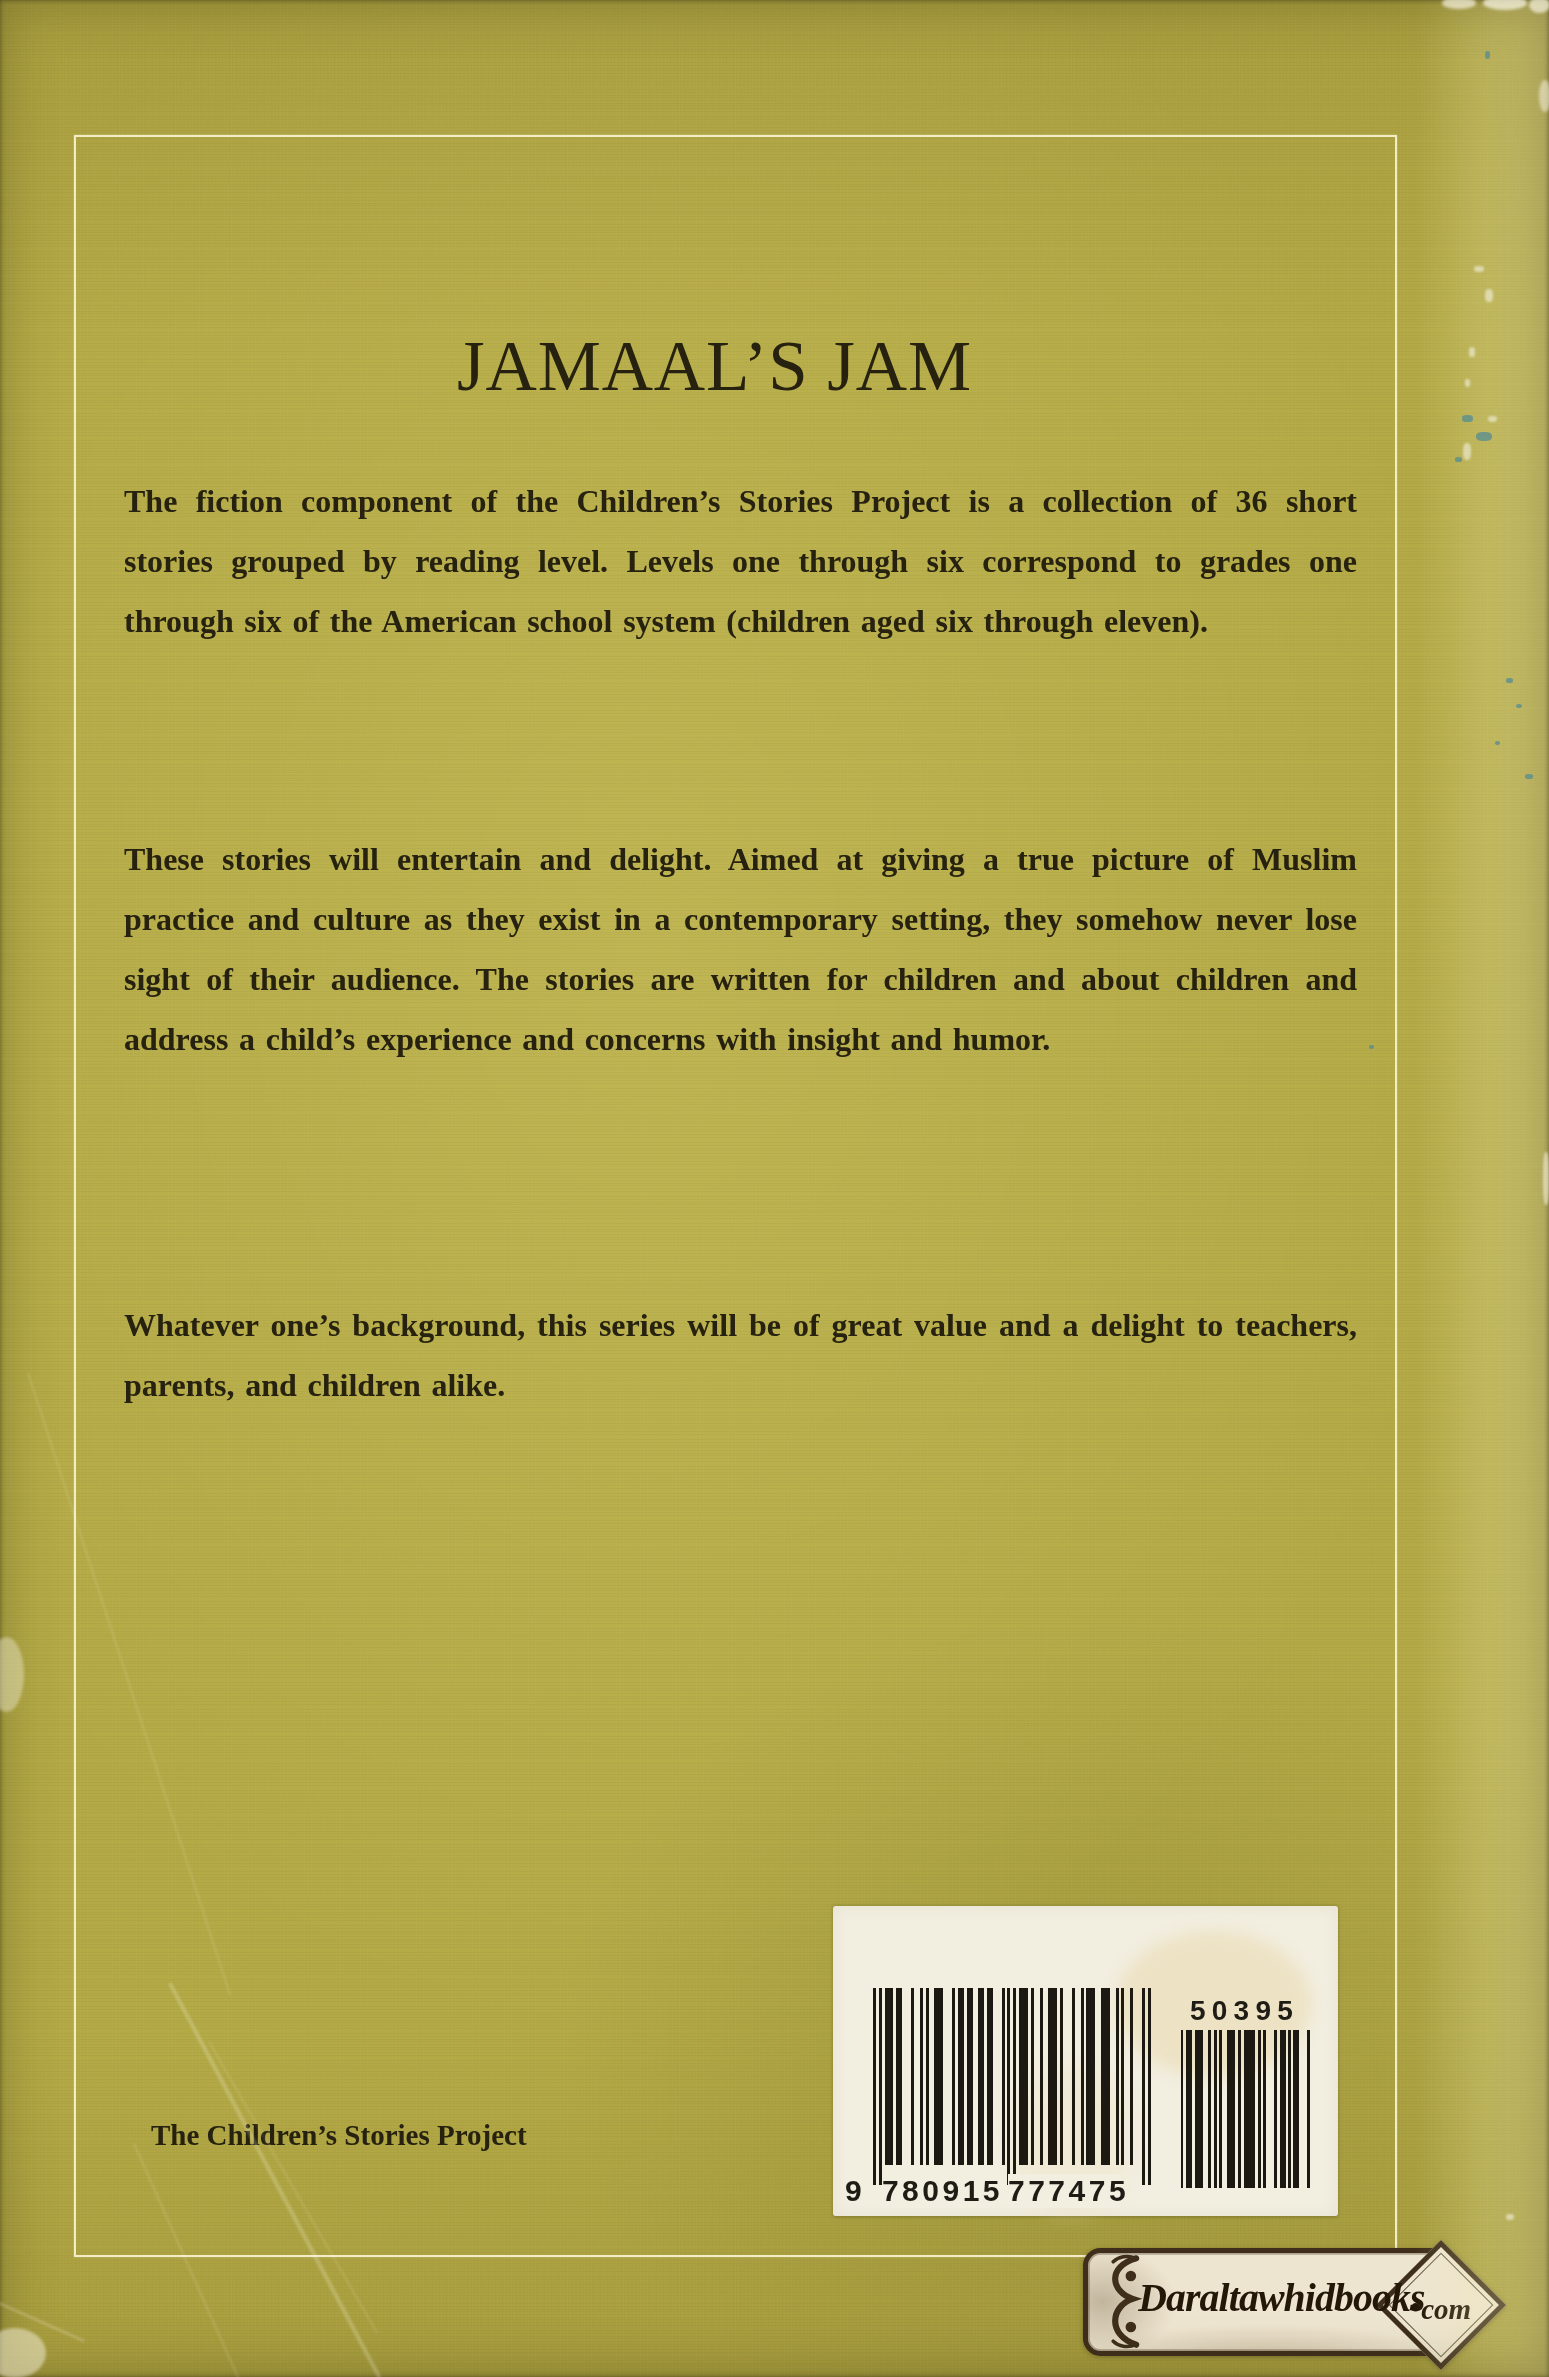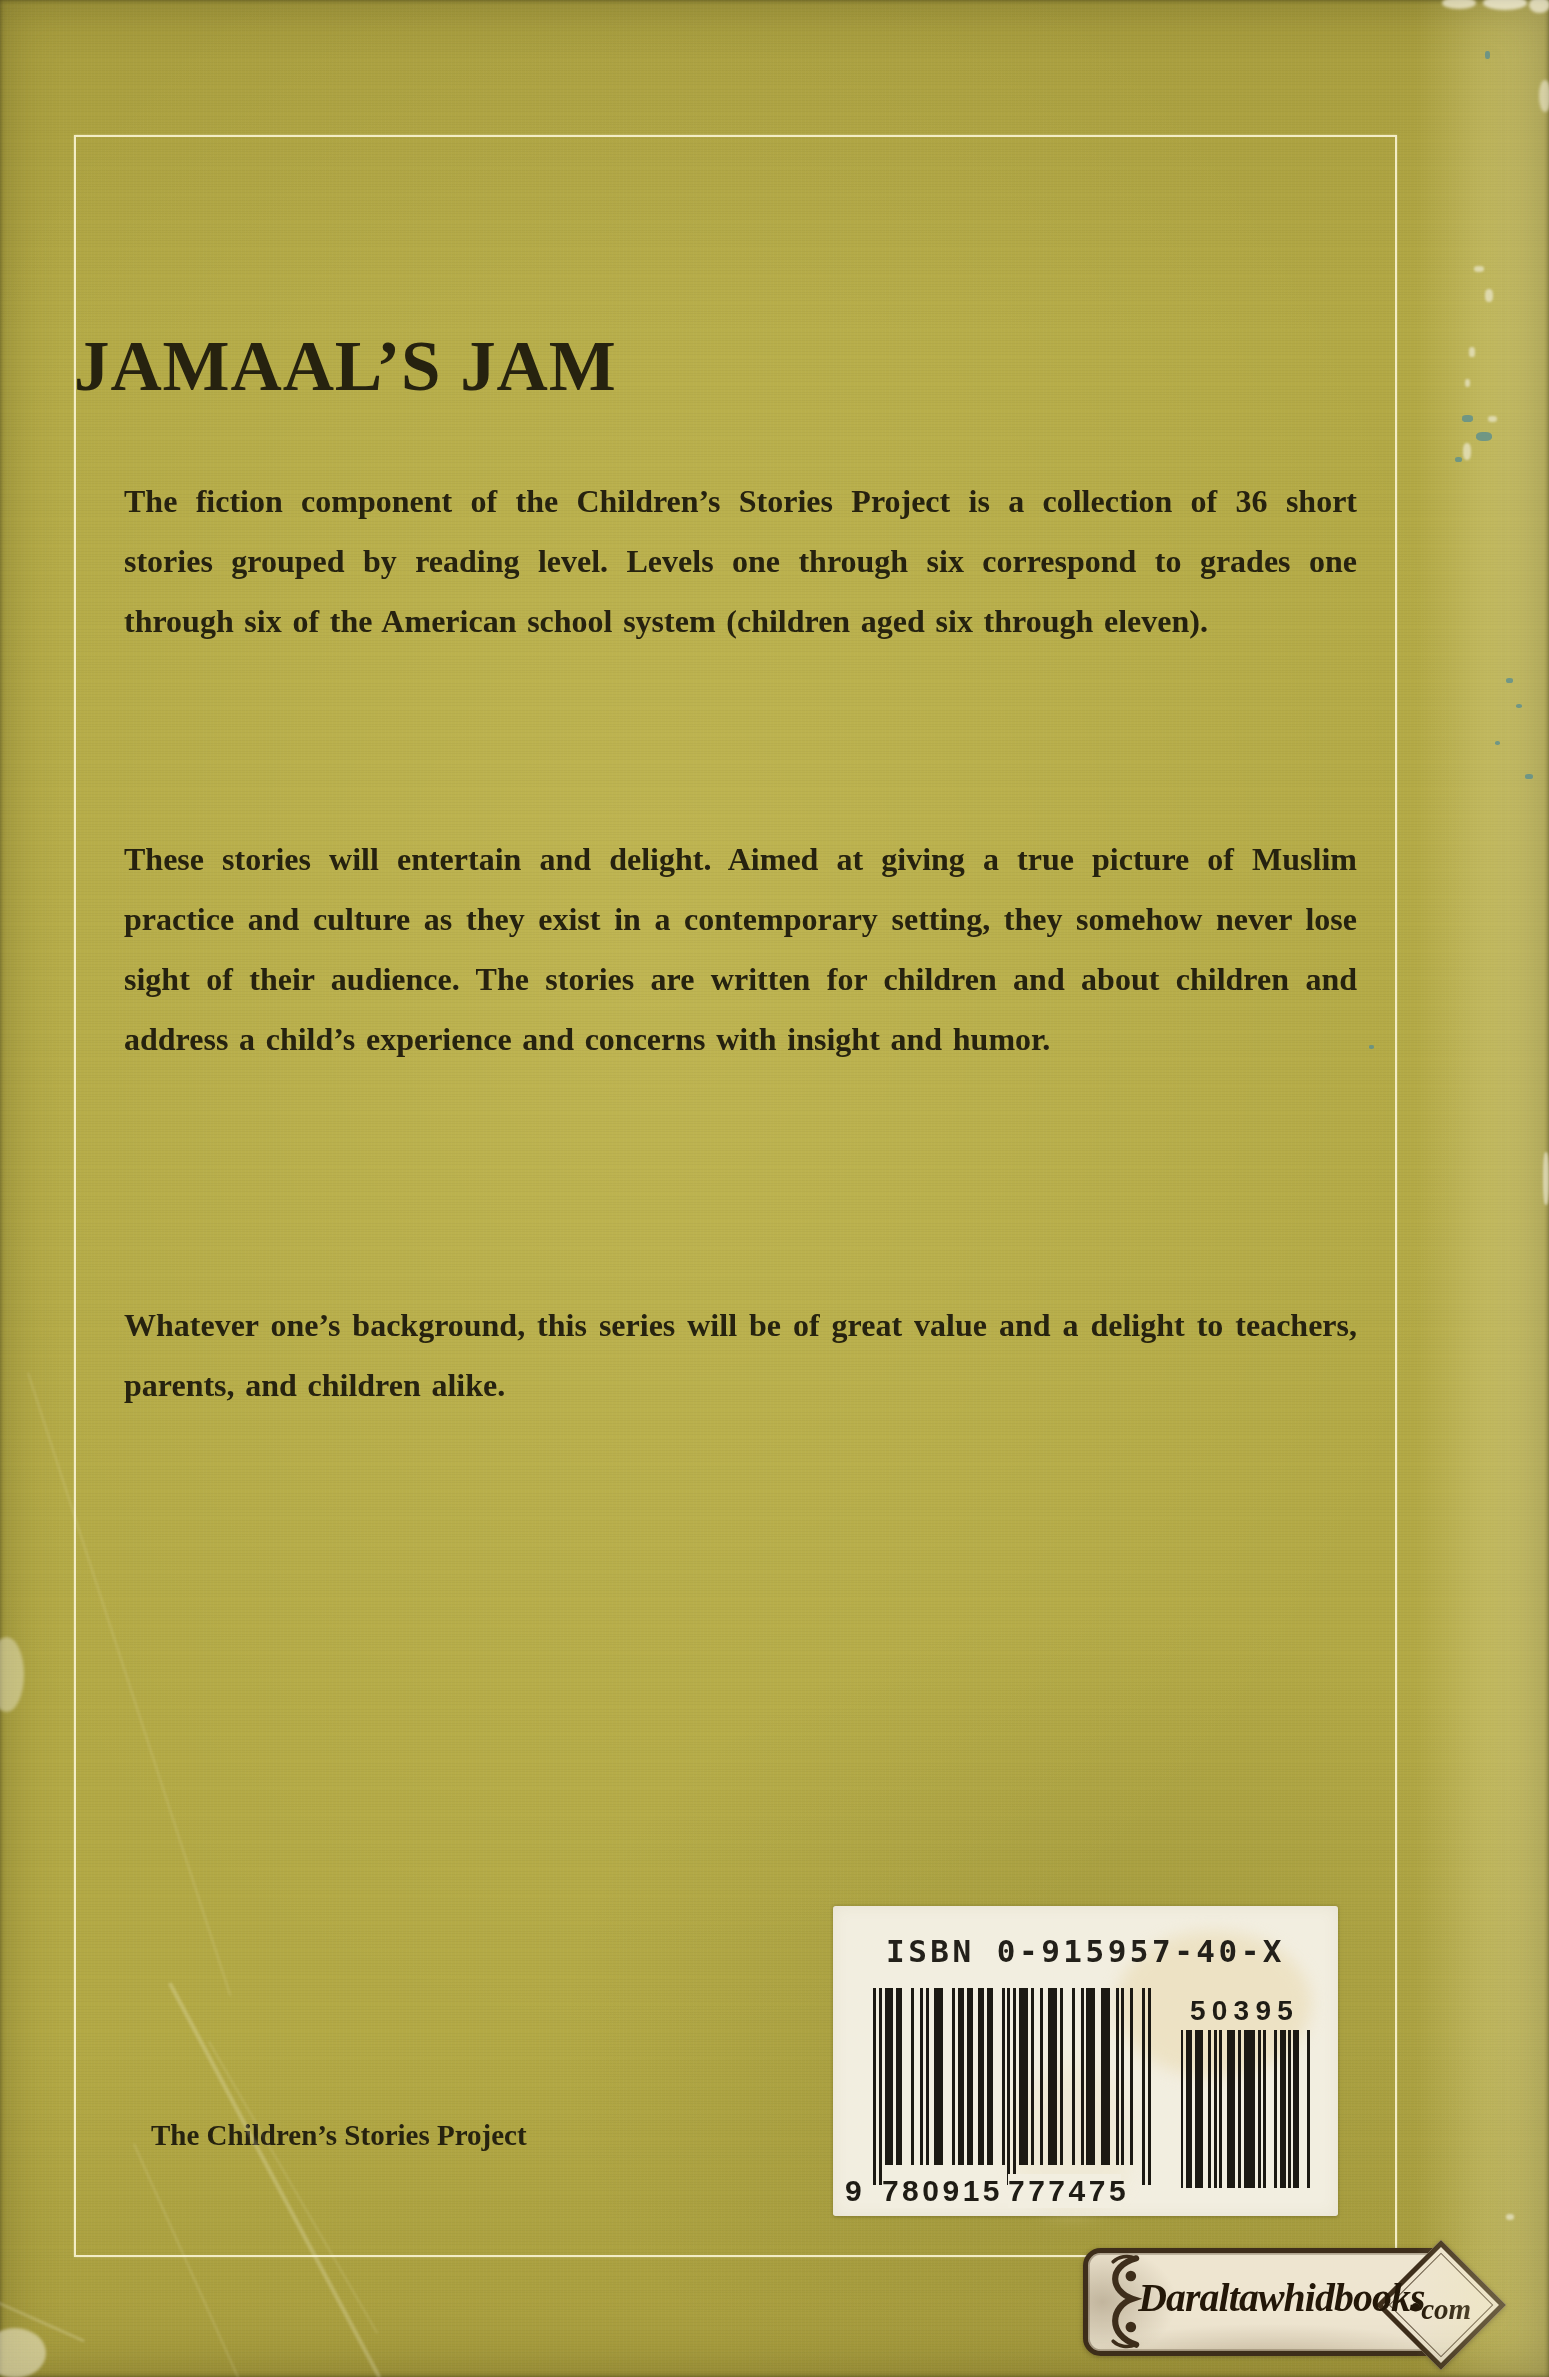--- a/index.html
+++ b/index.html
@@ -32,21 +32,21 @@
     position:absolute; top:0; right:0; width:133px; height:100%; pointer-events:none;
     background:linear-gradient(90deg, rgba(236,230,170,0) 0%, rgba(236,230,170,.22) 45%, rgba(240,235,180,.34) 100%);
   }
   .frame{
     position:absolute; left:74px; top:135px; width:1323px; height:2122px;
     border:2.7px solid var(--frame);
     box-shadow:0 0 1.8px rgba(255,255,230,.4);
   }
   .title{
     position:absolute; left:74px; top:326px; width:1281px;
-    font-weight:700; font-size:71px; letter-spacing:0.9px;
+    text-align:center; font-weight:400; font-size:71px; letter-spacing:0.9px;
     color:var(--ink);
   }
   .para{
     position:absolute; left:124px; width:1233px;
     font-weight:700; font-size:32px; line-height:60px; word-spacing:2.7px;
     color:var(--ink); text-align:justify; text-align-last:left;
   }
   .p1{top:471px;}
   .p2{top:829px;}
   .p3{top:1295px;}
@@ -129,21 +129,20 @@
 
 <p class="para p1">The fiction component of the Children’s Stories Project is a collection of 36 short stories grouped by reading level. Levels one through six correspond to grades one through six of the American school system (children aged six through eleven).</p>
 <p class="para p2">These stories will entertain and delight. Aimed at giving a true picture of Muslim practice and culture as they exist in a contemporary setting, they somehow never lose sight of their audience. The stories are written for children and about children and address a child’s experience and concerns with insight and humor.</p>
 <p class="para p3">Whatever one’s background, this series will be of great value and a delight to teachers, parents, and children alike.</p>
 
 <div class="publisher">The Children’s Stories Project</div>
 
 <div class="barcode-label">
   <div class="stain s1"></div>
   <div class="stain s2b"></div>
-  <div class="isbn">ISBN 0-915957-40-X</div>
   <div class="ean" id="ean-main">
       <div class="bar" style="left: 0px; width: 2.9px; height: 197px;"></div>
       <div class="bar" style="left: 5.8px; width: 2.9px; height: 197px;"></div>
       <div class="bar" style="left: 11.7px; width: 8.8px; height: 177px;"></div>
       <div class="bar" style="left: 23.4px; width: 5.8px; height: 177px;"></div>
       <div class="bar" style="left: 38px; width: 2.9px; height: 177px;"></div>
       <div class="bar" style="left: 47px; width: 2.9px; height: 177px;"></div>
       <div class="bar" style="left: 53px; width: 2.9px; height: 177px;"></div>
       <div class="bar" style="left: 61px; width: 8.8px; height: 177px;"></div>
       <div class="bar" style="left: 79px; width: 2.9px; height: 177px;"></div>

